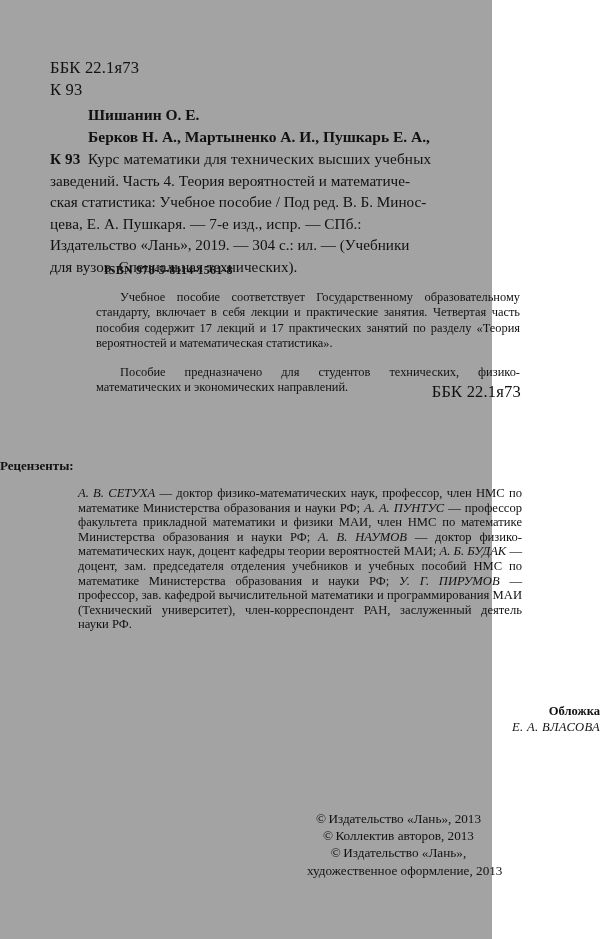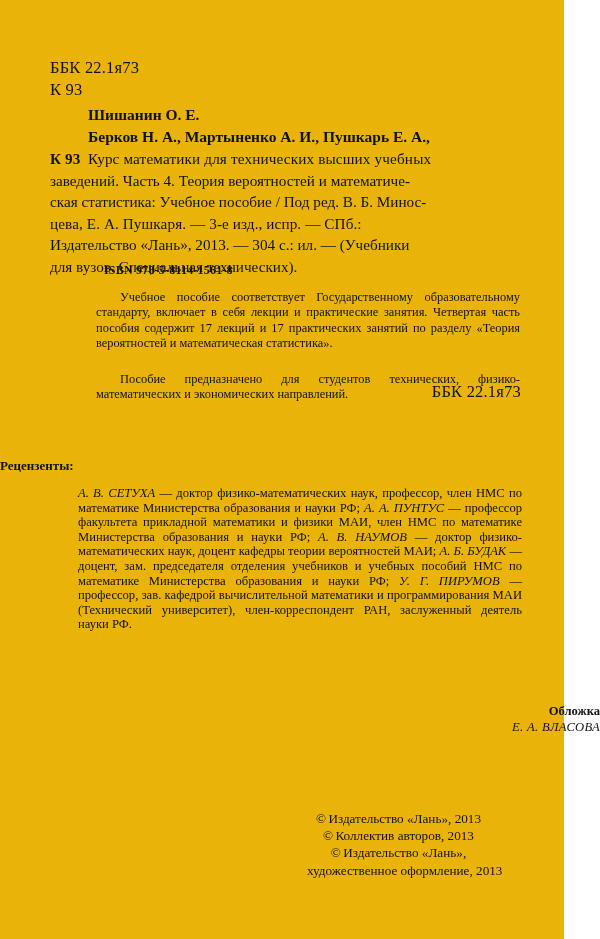--- a/index.html
+++ b/index.html
@@ -13,23 +13,23 @@
     height: 939px;
     font-family: "Liberation Serif", "DejaVu Serif", serif;
     color: #111111;
     position: relative;
     overflow: hidden;
     -webkit-font-smoothing: antialiased;
   }
   .page {
     position: absolute;
     left: 0; top: 0;
-    width: 564px;
+    width: 492px;
     height: 939px;
-    background: #eab308;
+    background: #a3a3a3;
     font-family: Liberation Serif, serif;
   }
   .ital { font-style: italic; }
 
   
   .bbk-block {
     position: absolute;
     left: 50px;
     top: 57px;
     font-size: 16.5px;
@@ -86,21 +86,21 @@
     top: 290px;
     width: 424px;
     font-size: 12.4px;
     line-height: 15.4px;
     text-align: justify;
   }
   .annotation p {
     margin: 0;
     text-indent: 24px;
   }
-  .annotation p + p { margin-top: 20px; }
+  .annotation p + p { margin-top: 13px; }
 
   
   .bbk-footer {
     position: absolute;
     left: 0;
     top: 382px;
     width: 521px;
     text-align: right;
     font-size: 16.5px;
     letter-spacing: 0.2px;
@@ -174,22 +174,22 @@
 
   <div class="authors">
     <div>Шишанин О. Е.</div>
     <div>Берков Н. А., Мартыненко А. И., Пушкарь Е. А.,</div>
   </div>
 
   <div class="biblio">
     <div class="biblio-line l1"><span class="kcode">К 93</span><span>Курс математики для технических высших учебных</span></div>
     <div class="biblio-line">заведений. Часть 4. Теория вероятностей и математиче-</div>
     <div class="biblio-line">ская статистика: Учебное пособие / Под ред. В. Б. Минос-</div>
-    <div class="biblio-line l4">цева,  Е. А. Пушкаря.  —  3-е  изд.,  испр. —  СПб.:</div>
-    <div class="biblio-line">Издательство «Лань», 2013. — 304 с.: ил. — (Учебники</div>
+    <div class="biblio-line l4">цева,  Е. А. Пушкаря.  —  7-е  изд.,  испр. —  СПб.:</div>
+    <div class="biblio-line">Издательство «Лань», 2019. — 304 с.: ил. — (Учебники</div>
     <div class="biblio-line">для вузов. Специальная технических).</div>
   </div>
 
   <div class="isbn">ISBN 978-5-8114-1561-8</div>
 
   <div class="annotation">
     <p>Учебное пособие соответствует Государственному образовательному стандарту, включает в себя лекции и практические занятия. Четвертая часть пособия содержит 17 лекций и 17 практических занятий по разделу «Теория вероятностей и математическая статистика».</p>
     <p>Пособие предназначено для студентов технических, физико-математических и экономических направлений.</p>
   </div>
 

